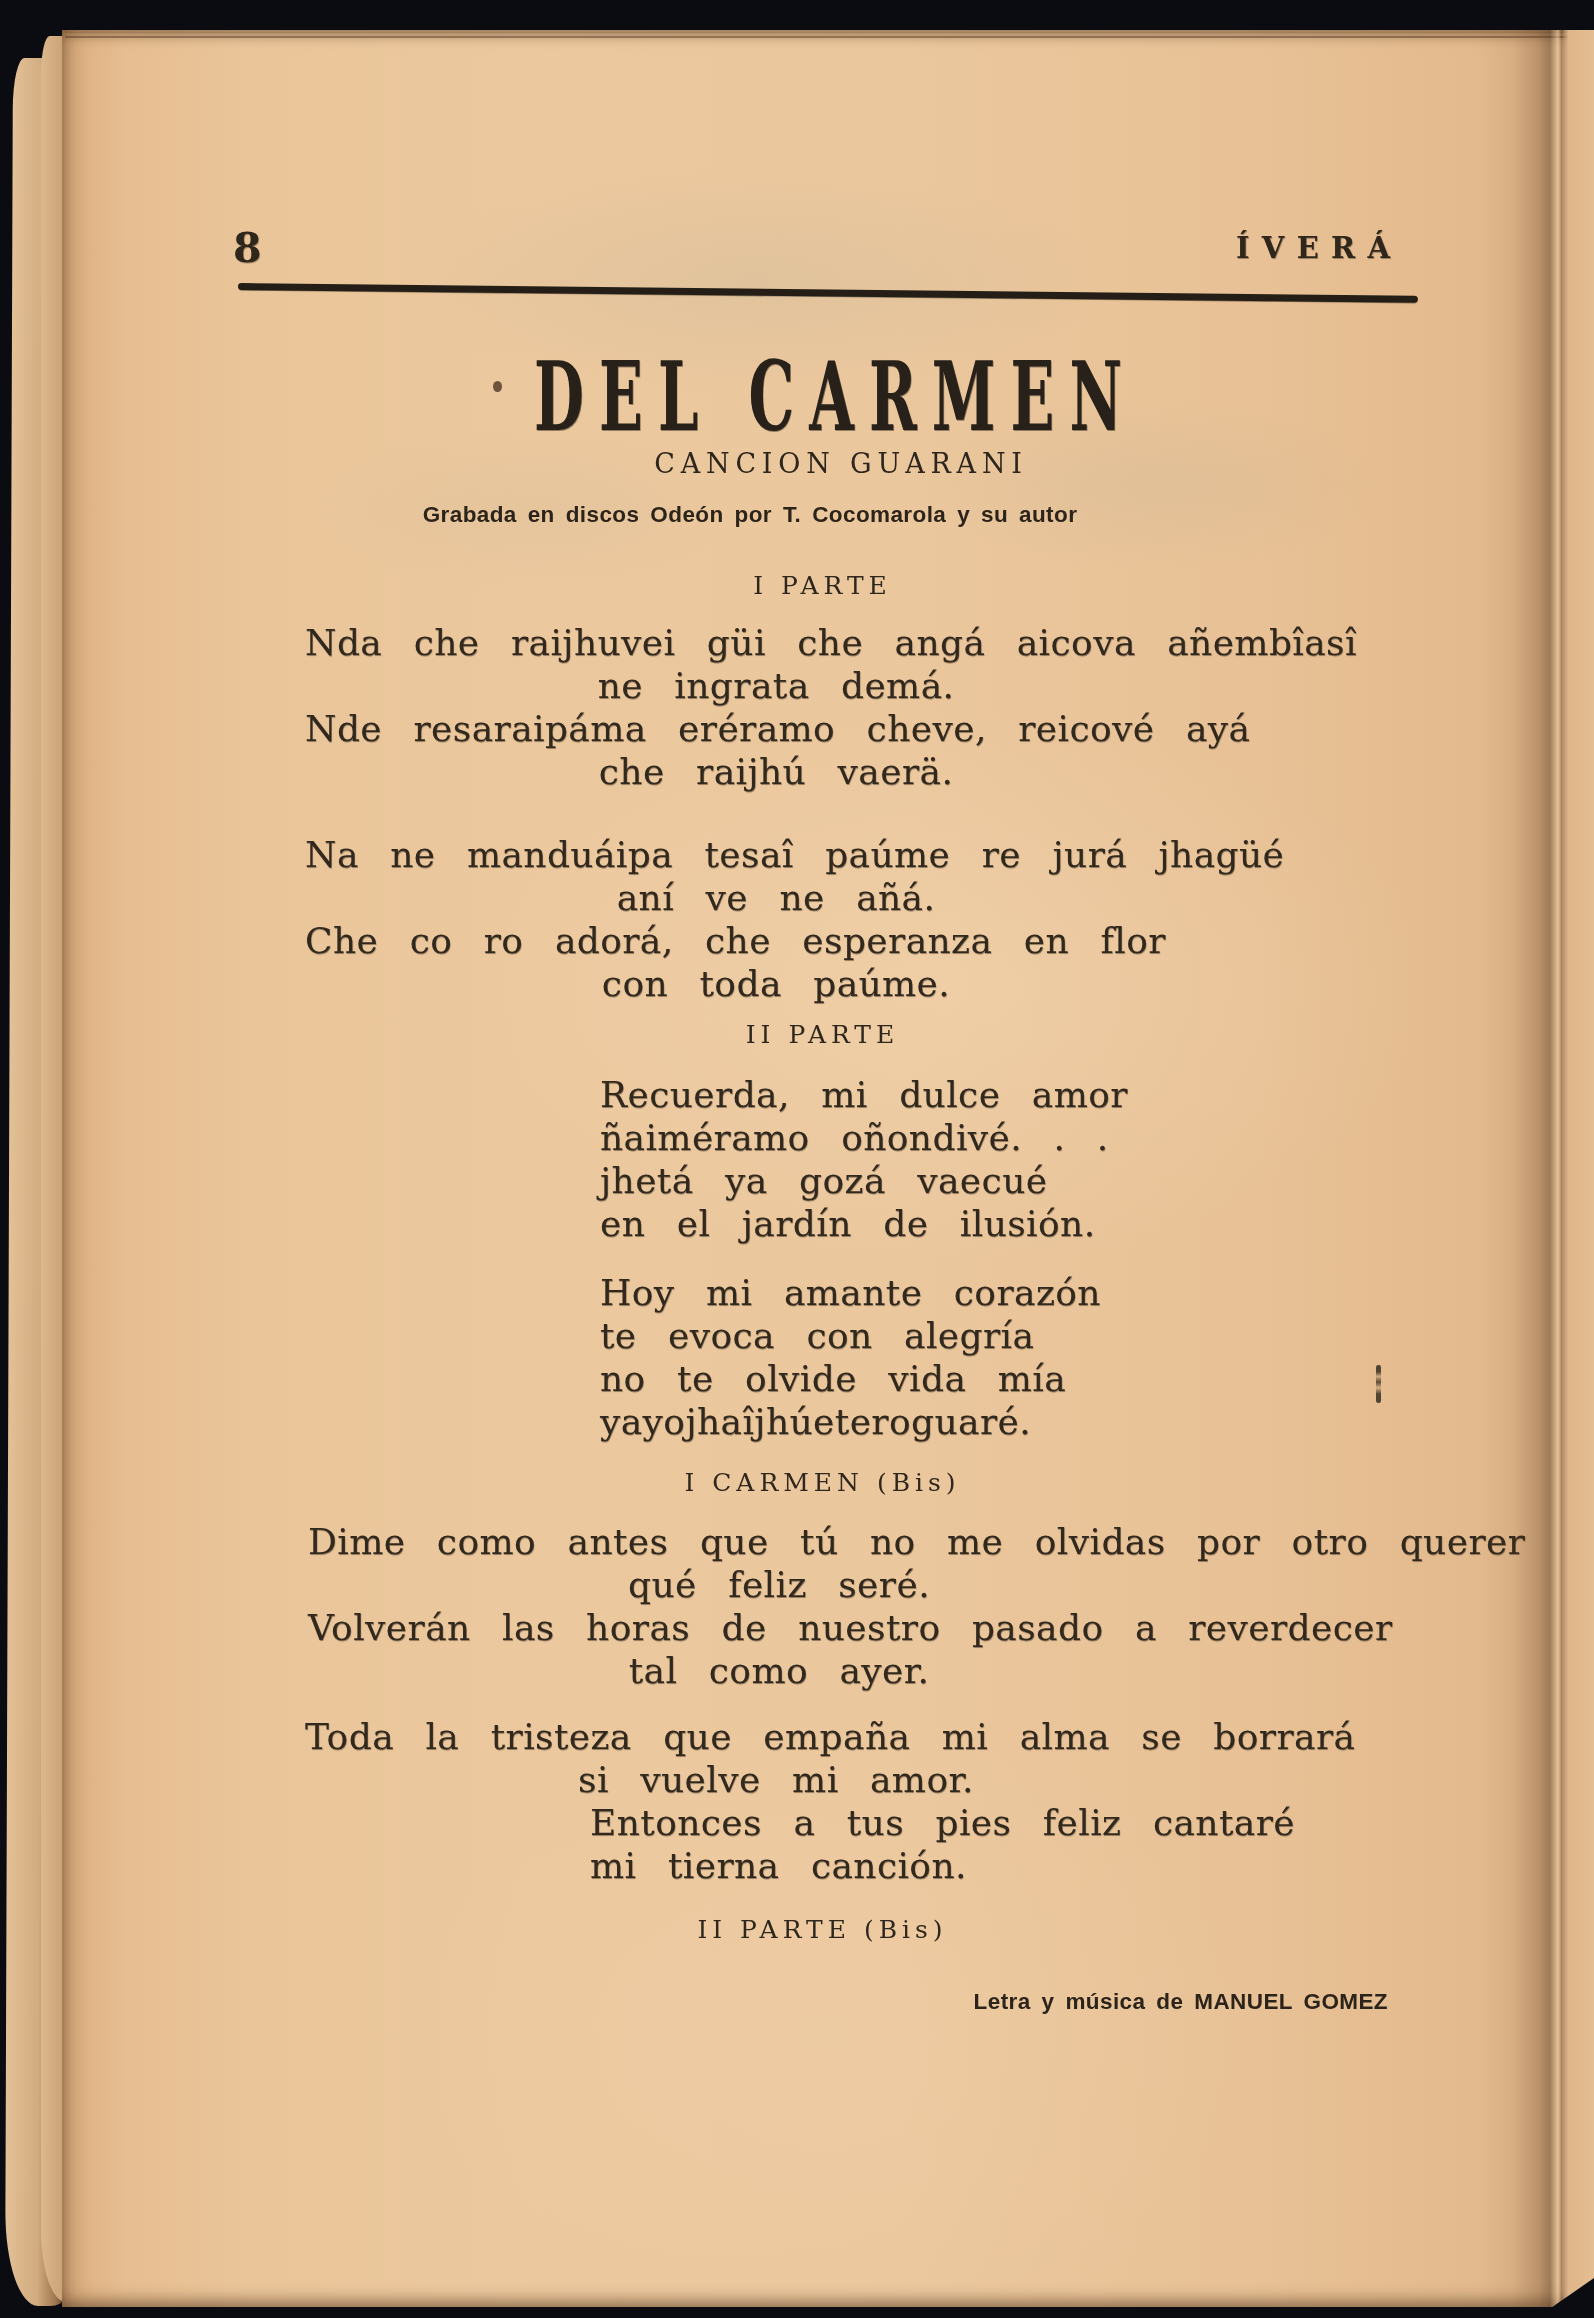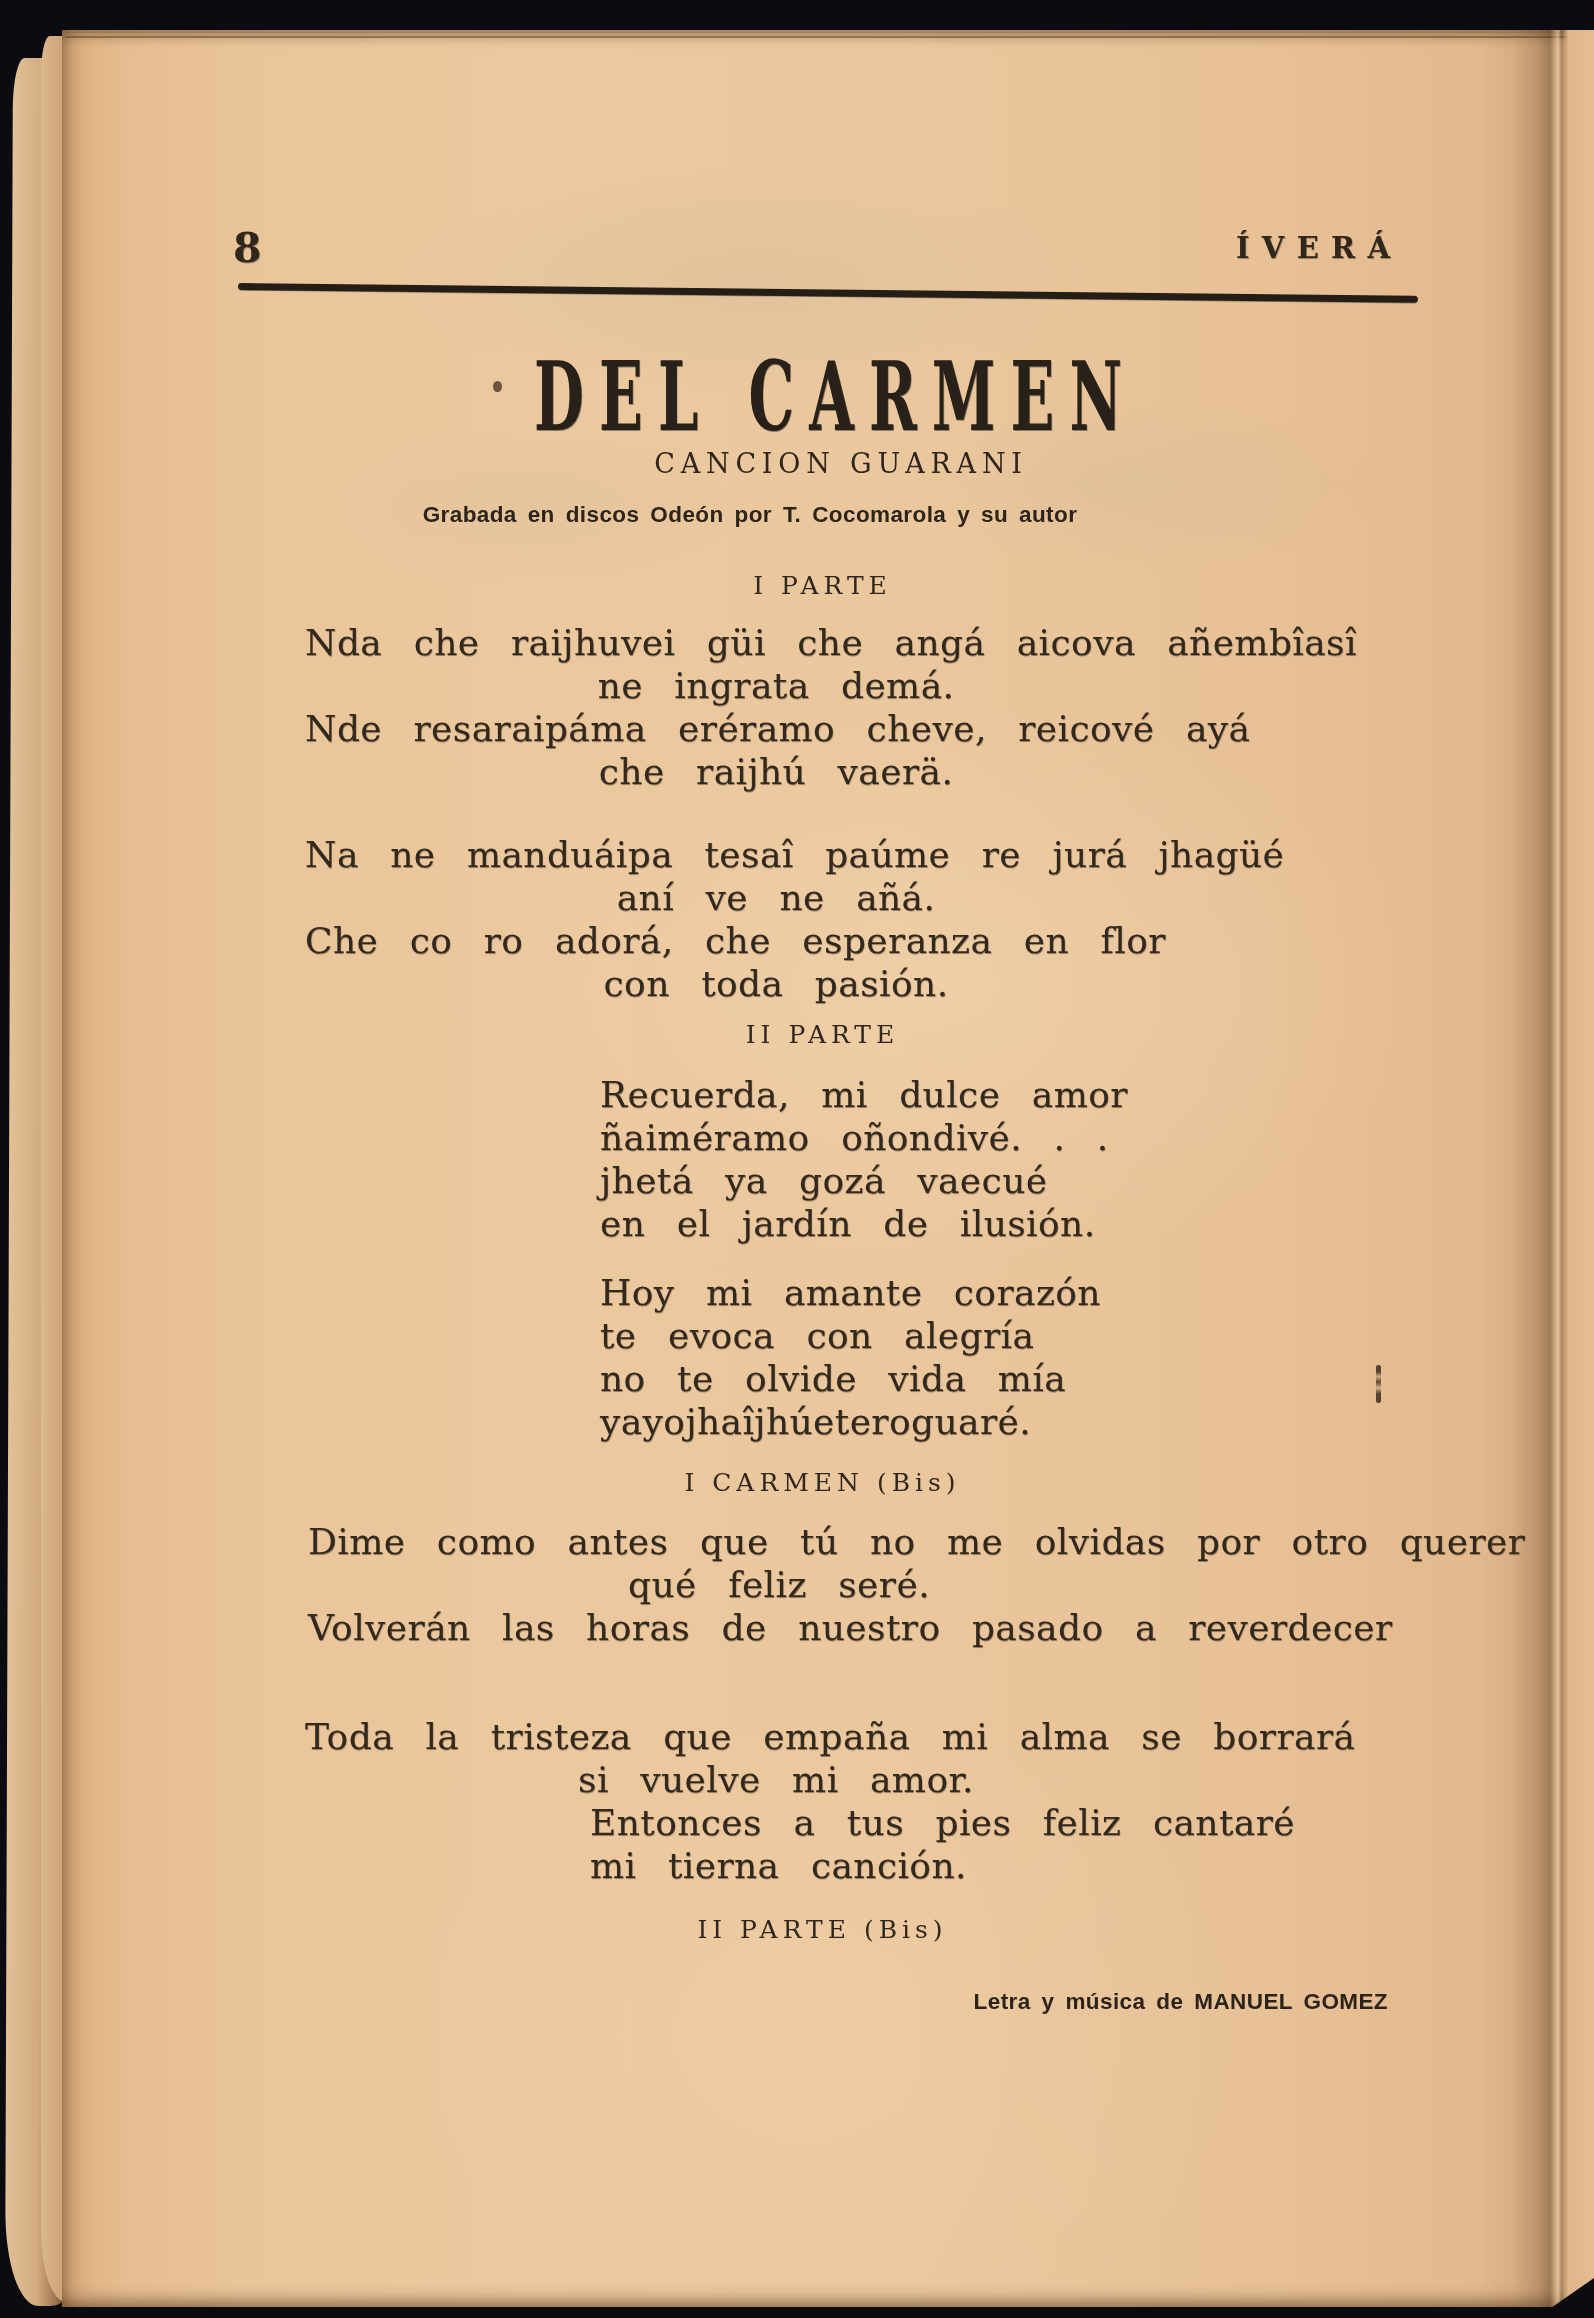--- a/index.html
+++ b/index.html
@@ -151,21 +151,21 @@
     <div class="line-flush">Nda che raijhuvei güi che angá aicova añembîasî</div>
     <div class="line-center">ne ingrata demá.</div>
     <div class="line-flush">Nde resaraipáma eréramo cheve, reicové ayá</div>
     <div class="line-center">che raijhú vaerä.</div>
   </div>
 
   <div class="stanza lyric" id="stanza-a2">
     <div class="line-flush">Na ne manduáipa tesaî paúme re jurá jhagüé</div>
     <div class="line-center">aní ve ne añá.</div>
     <div class="line-flush">Che co ro adorá, che esperanza en flor</div>
-    <div class="line-center">con toda pasión.</div>
+    <div class="line-center">con toda paúme.</div>
   </div>
 
   <div class="abs part-heading" id="heading-2">II PARTE</div>
 
   <div class="stanza lyric" id="stanza-b1">
     <div>Recuerda, mi dulce amor</div>
     <div>ñaiméramo oñondivé. . .</div>
     <div>jhetá ya gozá vaecué</div>
     <div>en el jardín de ilusión.</div>
   </div>
@@ -176,20 +176,21 @@
     <div>no te olvide vida mía</div>
     <div>yayojhaîjhúeteroguaré.</div>
   </div>
 
   <div class="abs part-heading" id="heading-3">I CARMEN (Bis)</div>
 
   <div class="stanza lyric" id="stanza-c1">
     <div class="line-flush">Dime como antes que tú no me olvidas por otro querer</div>
     <div class="line-center">qué feliz seré.</div>
     <div class="line-flush">Volverán las horas de nuestro pasado a reverdecer</div>
+    <div class="line-center">tal como ayer.</div>
   </div>
 
   <div class="stanza lyric" id="stanza-c2">
     <div class="line-flush">Toda la tristeza que empaña mi alma se borrará</div>
     <div class="line-center">si vuelve mi amor.</div>
     <div class="line-indent">Entonces a tus pies feliz cantaré</div>
     <div class="line-indent">mi tierna canción.</div>
   </div>
 
   <div class="abs part-heading" id="heading-4">II PARTE (Bis)</div>

